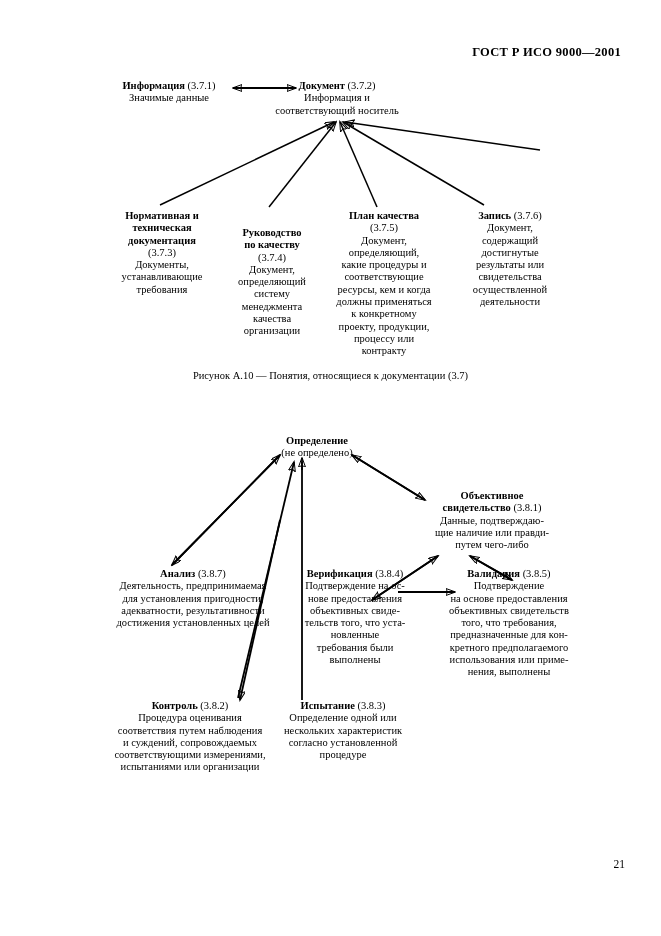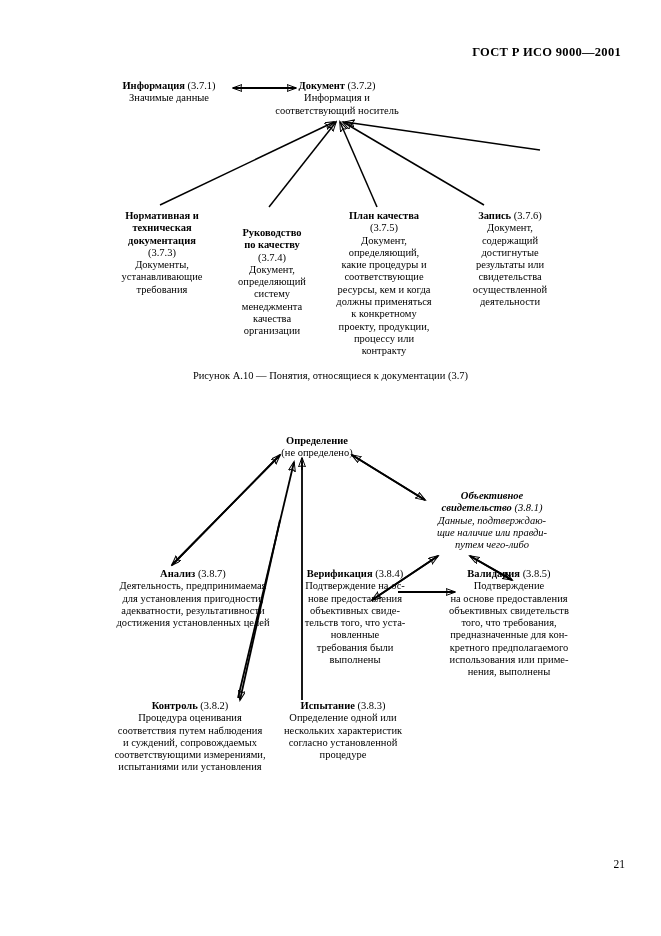--- a/index.html
+++ b/index.html
@@ -153,21 +153,21 @@
 
     <line x1="302" y1="700" x2="302" y2="462" stroke-width="1.8"></line>
     <line x1="302" y1="470" x2="302" y2="458" stroke-width="1.8" marker-end="url(#ah)"></line>
   </svg>
 
   <div class="node" style="left:252px;top:435px;width:130px;font-size:10.5px;">
     <div class="ttl">Определение</div>
     <div class="sub">(не определено)</div>
   </div>
 
-  <div class="node" style="left:412px;top:490px;width:160px;font-size:10.5px;font-style:italic;">
+  <div class="node" style="left:412px;top:490px;width:160px;font-size:10.5px;">
     <div class="ttl">Объективное</div>
     <div><span class="ttl">свидетельство</span>
          <span class="code">(3.8.1)</span></div>
     <div class="sub">Данные, подтверждаю-</div>
     <div class="sub">щие наличие или правди-</div>
     <div class="sub">путем чего-либо</div>
   </div>
 
   <div class="node" style="left:78px;top:568px;width:230px;font-size:10.5px;">
     <div><span class="ttl">Анализ</span>
@@ -203,21 +203,21 @@
     <div class="sub">нения, выполнены</div>
   </div>
 
   <div class="node" style="left:90px;top:700px;width:200px;font-size:10.5px;">
     <div><span class="ttl">Контроль</span>
          <span class="code">(3.8.2)</span></div>
     <div class="sub">Процедура оценивания</div>
     <div class="sub">соответствия путем наблюдения</div>
     <div class="sub">и суждений, сопровождаемых</div>
     <div class="sub">соответствующими измерениями,</div>
-    <div class="sub">испытаниями или установления</div>
+    <div class="sub">испытаниями или организации</div>
   </div>
 
   <div class="node" style="left:268px;top:700px;width:150px;font-size:10.5px;">
     <div><span class="ttl">Испытание</span>
          <span class="code">(3.8.3)</span></div>
     <div class="sub">Определение одной или</div>
     <div class="sub">нескольких характеристик</div>
     <div class="sub">согласно установленной</div>
     <div class="sub">процедуре</div>
   </div>

